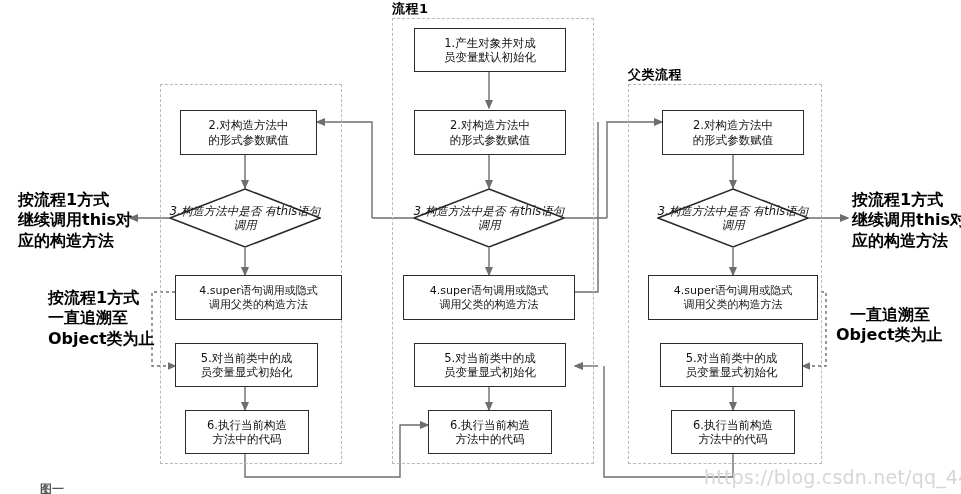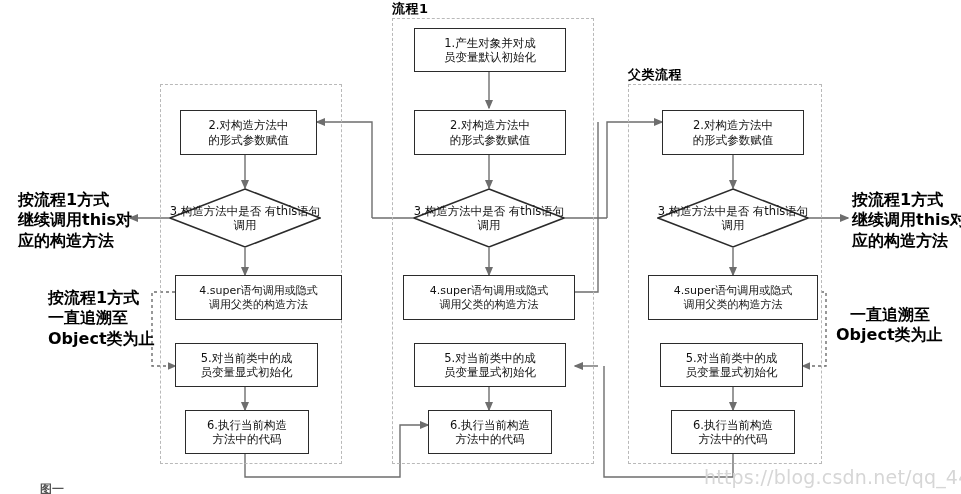--- a/index.html
+++ b/index.html
@@ -26,21 +26,21 @@
     padding:2px 3px;
   }
   .node span{display:block;}
 
   .diamond{
     position:absolute;display:flex;align-items:center;justify-content:center;
   }
   .diamond .dshape{position:absolute;left:0;top:0;width:100%;height:100%;}
   .diamond .dlabel{
     position:relative;z-index:2;text-align:center;font-size:11.5px;
-    line-height:1.22;color:#111;width:100%;
+    line-height:1.22;color:#111;width:100%;font-style:italic;
   }
 
   .note{
     position:absolute;font-weight:bold;font-size:16px;color:#000;
     line-height:1.28;white-space:nowrap;
   }
   .note.right{text-align:left;}
   .note.left{text-align:left;}
 
   .watermark{

